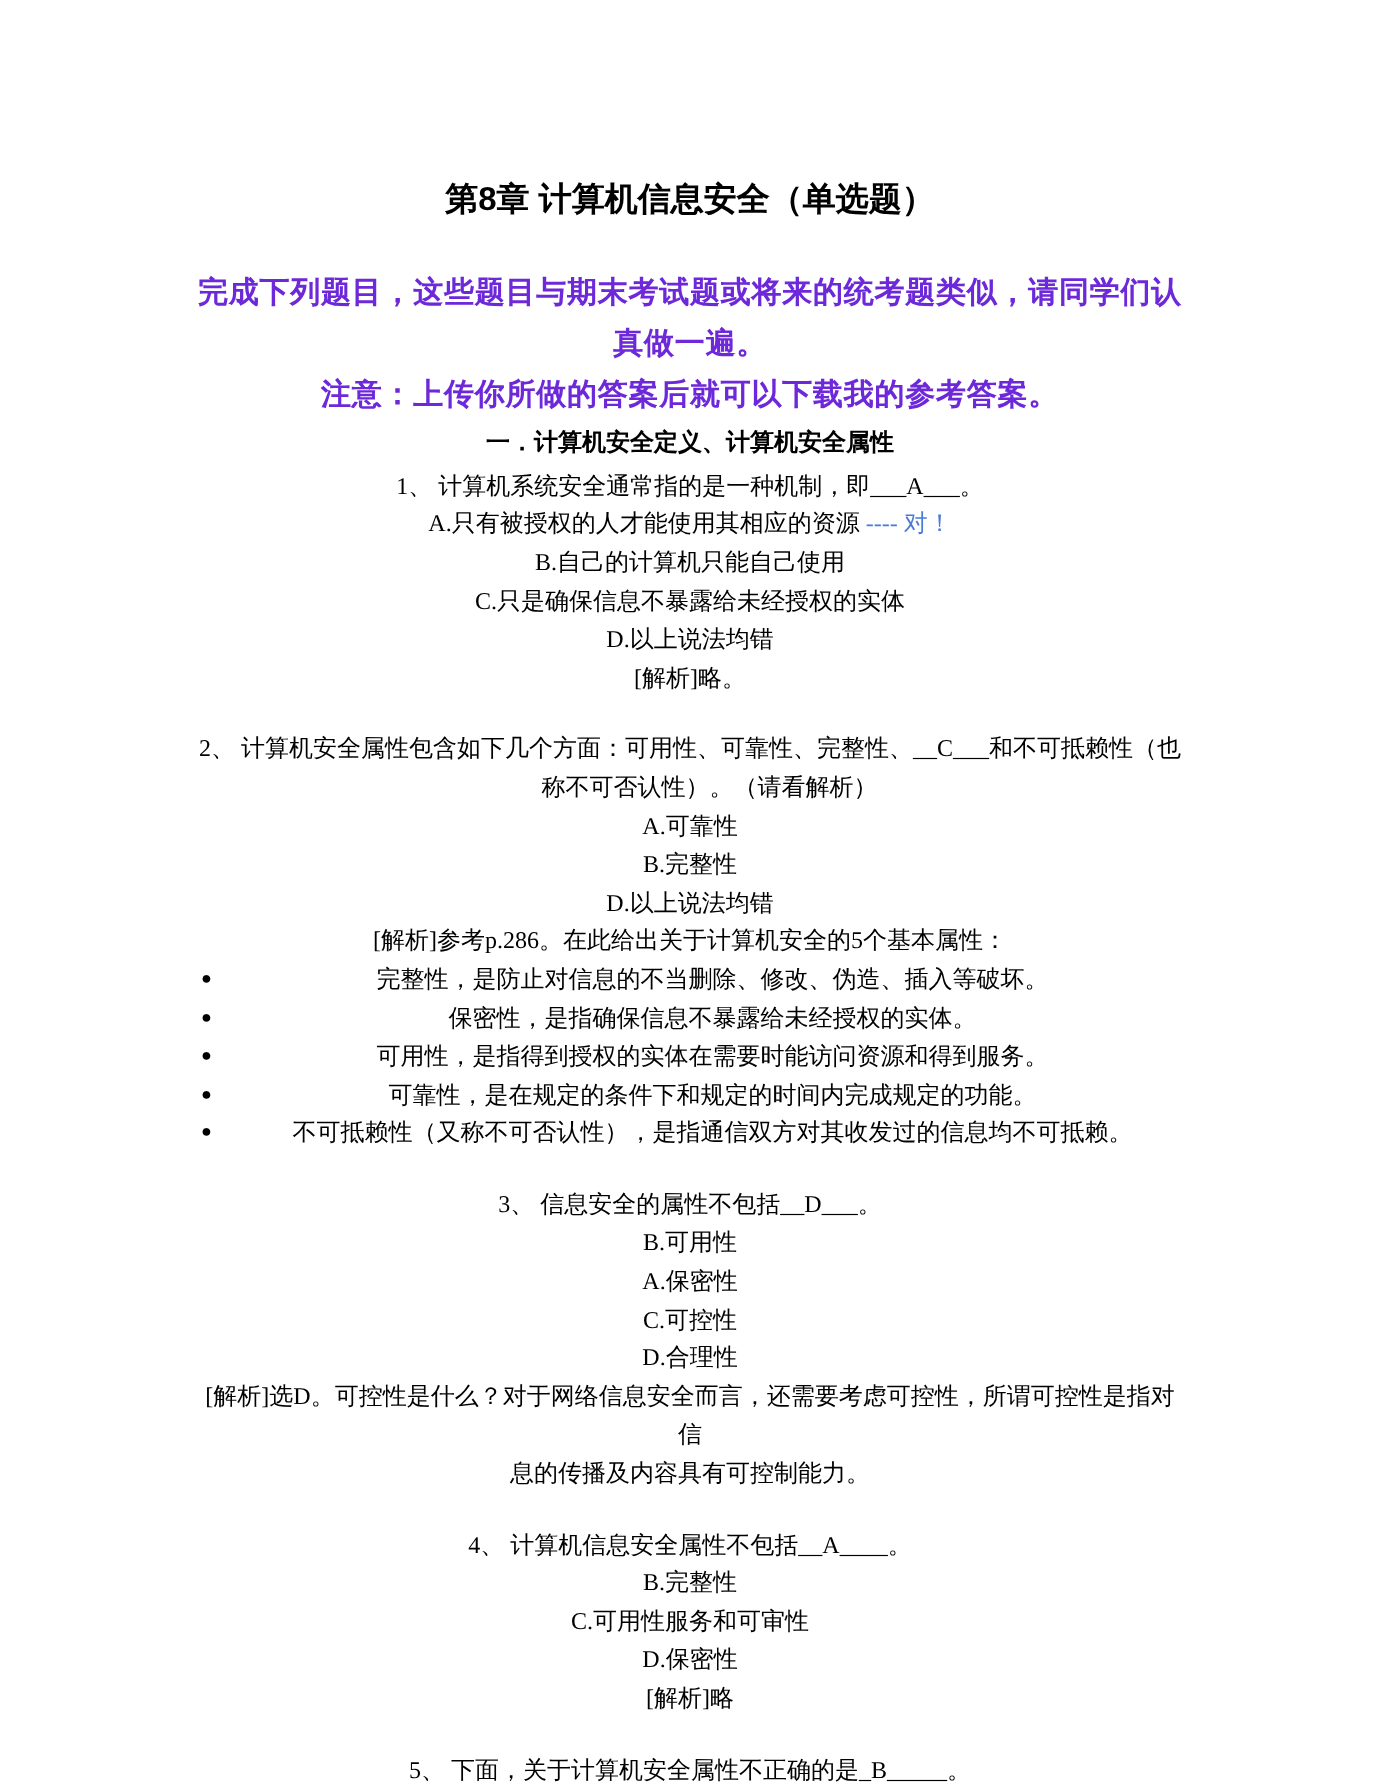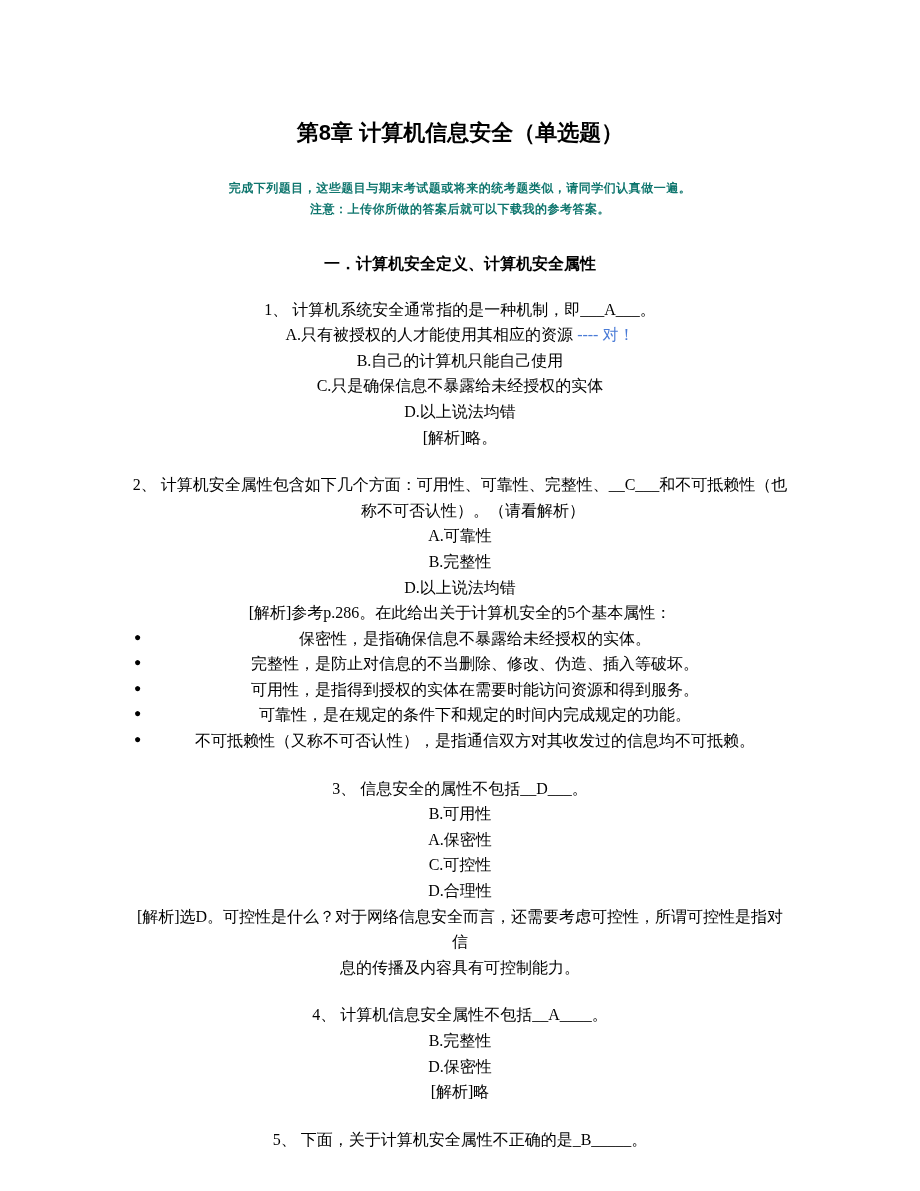--- a/index.html
+++ b/index.html
@@ -13,33 +13,33 @@
       padding: 115px 130px 50px 130px;
     }
     .title {
       font-family: "SimHei", "黑体", sans-serif;
       font-size: 22px;
       font-weight: bold;
       margin-bottom: 28px;
     }
     .notice {
       font-family: "SimHei", "黑体", sans-serif;
-      color: #0f766e;
+      color: #6d28d9;
       font-weight: bold;
-      font-size: 12px;
+      font-size: 20px;
       line-height: 1.7;
-      margin-bottom: 32px;
+      margin-bottom: 4px;
       text-align: justify;
       letter-spacing: 0.5px;
     }
     .section-header {
-      font-family: Liberation Serif, serif;
+      font-family: Liberation Mono, monospace;
       font-weight: bold;
       font-size: 16px;
-      margin-bottom: 20px;
+      margin-bottom: 2px;
     }
     .q-stem { margin-bottom: 0; }
     .indent { padding-left: 26px; }
     .option { margin-bottom: 0; }
     .correct { color: #4a7bd6; }
     .analysis { margin-bottom: 0; }
     .question-block { margin-bottom: 22px; font-family: Liberation Serif, serif; }
     .bullets { list-style: none; padding-left: 0; }
     .bullets li { position: relative; padding-left: 30px; }
     .bullets li::before {
@@ -74,41 +74,42 @@
 </div>
 
 <div class="question-block">
   <div class="q-stem">2、 计算机安全属性包含如下几个方面：可用性、可靠性、完整性、__C___和不可抵赖性（也</div>
   <div class="q-stem indent">称不可否认性）。（请看解析）</div>
   <div class="option">A.可靠性</div>
   <div class="option">B.完整性</div>
   <div class="option">D.以上说法均错</div>
   <div class="analysis"> [解析]参考p.286。在此给出关于计算机安全的5个基本属性：</div>
   <ul class="bullets">
+    <li>完整性，是防止对信息的不当删除、修改、伪造、插入等破坏。</li>
     <li>保密性，是指确保信息不暴露给未经授权的实体。</li>
-    <li>完整性，是防止对信息的不当删除、修改、伪造、插入等破坏。</li>
     <li>可用性，是指得到授权的实体在需要时能访问资源和得到服务。</li>
     <li>可靠性，是在规定的条件下和规定的时间内完成规定的功能。</li>
     <li>不可抵赖性（又称不可否认性），是指通信双方对其收发过的信息均不可抵赖。</li>
   </ul>
 </div>
 
 <div class="question-block">
   <div class="q-stem">3、 信息安全的属性不包括__D___。</div>
   <div class="option">B.可用性</div>
   <div class="option">A.保密性</div>
   <div class="option">C.可控性</div>
   <div class="option">D.合理性</div>
   <div class="analysis">[解析]选D。可控性是什么？对于网络信息安全而言，还需要考虑可控性，所谓可控性是指对信</div>
   <div class="analysis">息的传播及内容具有可控制能力。</div>
 </div>
 
 <div class="question-block">
   <div class="q-stem">4、 计算机信息安全属性不包括__A____。</div>
   <div class="option">B.完整性</div>
+  <div class="option">C.可用性服务和可审性</div>
   <div class="option">D.保密性</div>
   <div class="analysis">  [解析]略</div>
 </div>
 
 <div class="question-block">
   <div class="q-stem">5、 下面，关于计算机安全属性不正确的是_B_____。</div>
 
 </div>
 
 </body></html>

